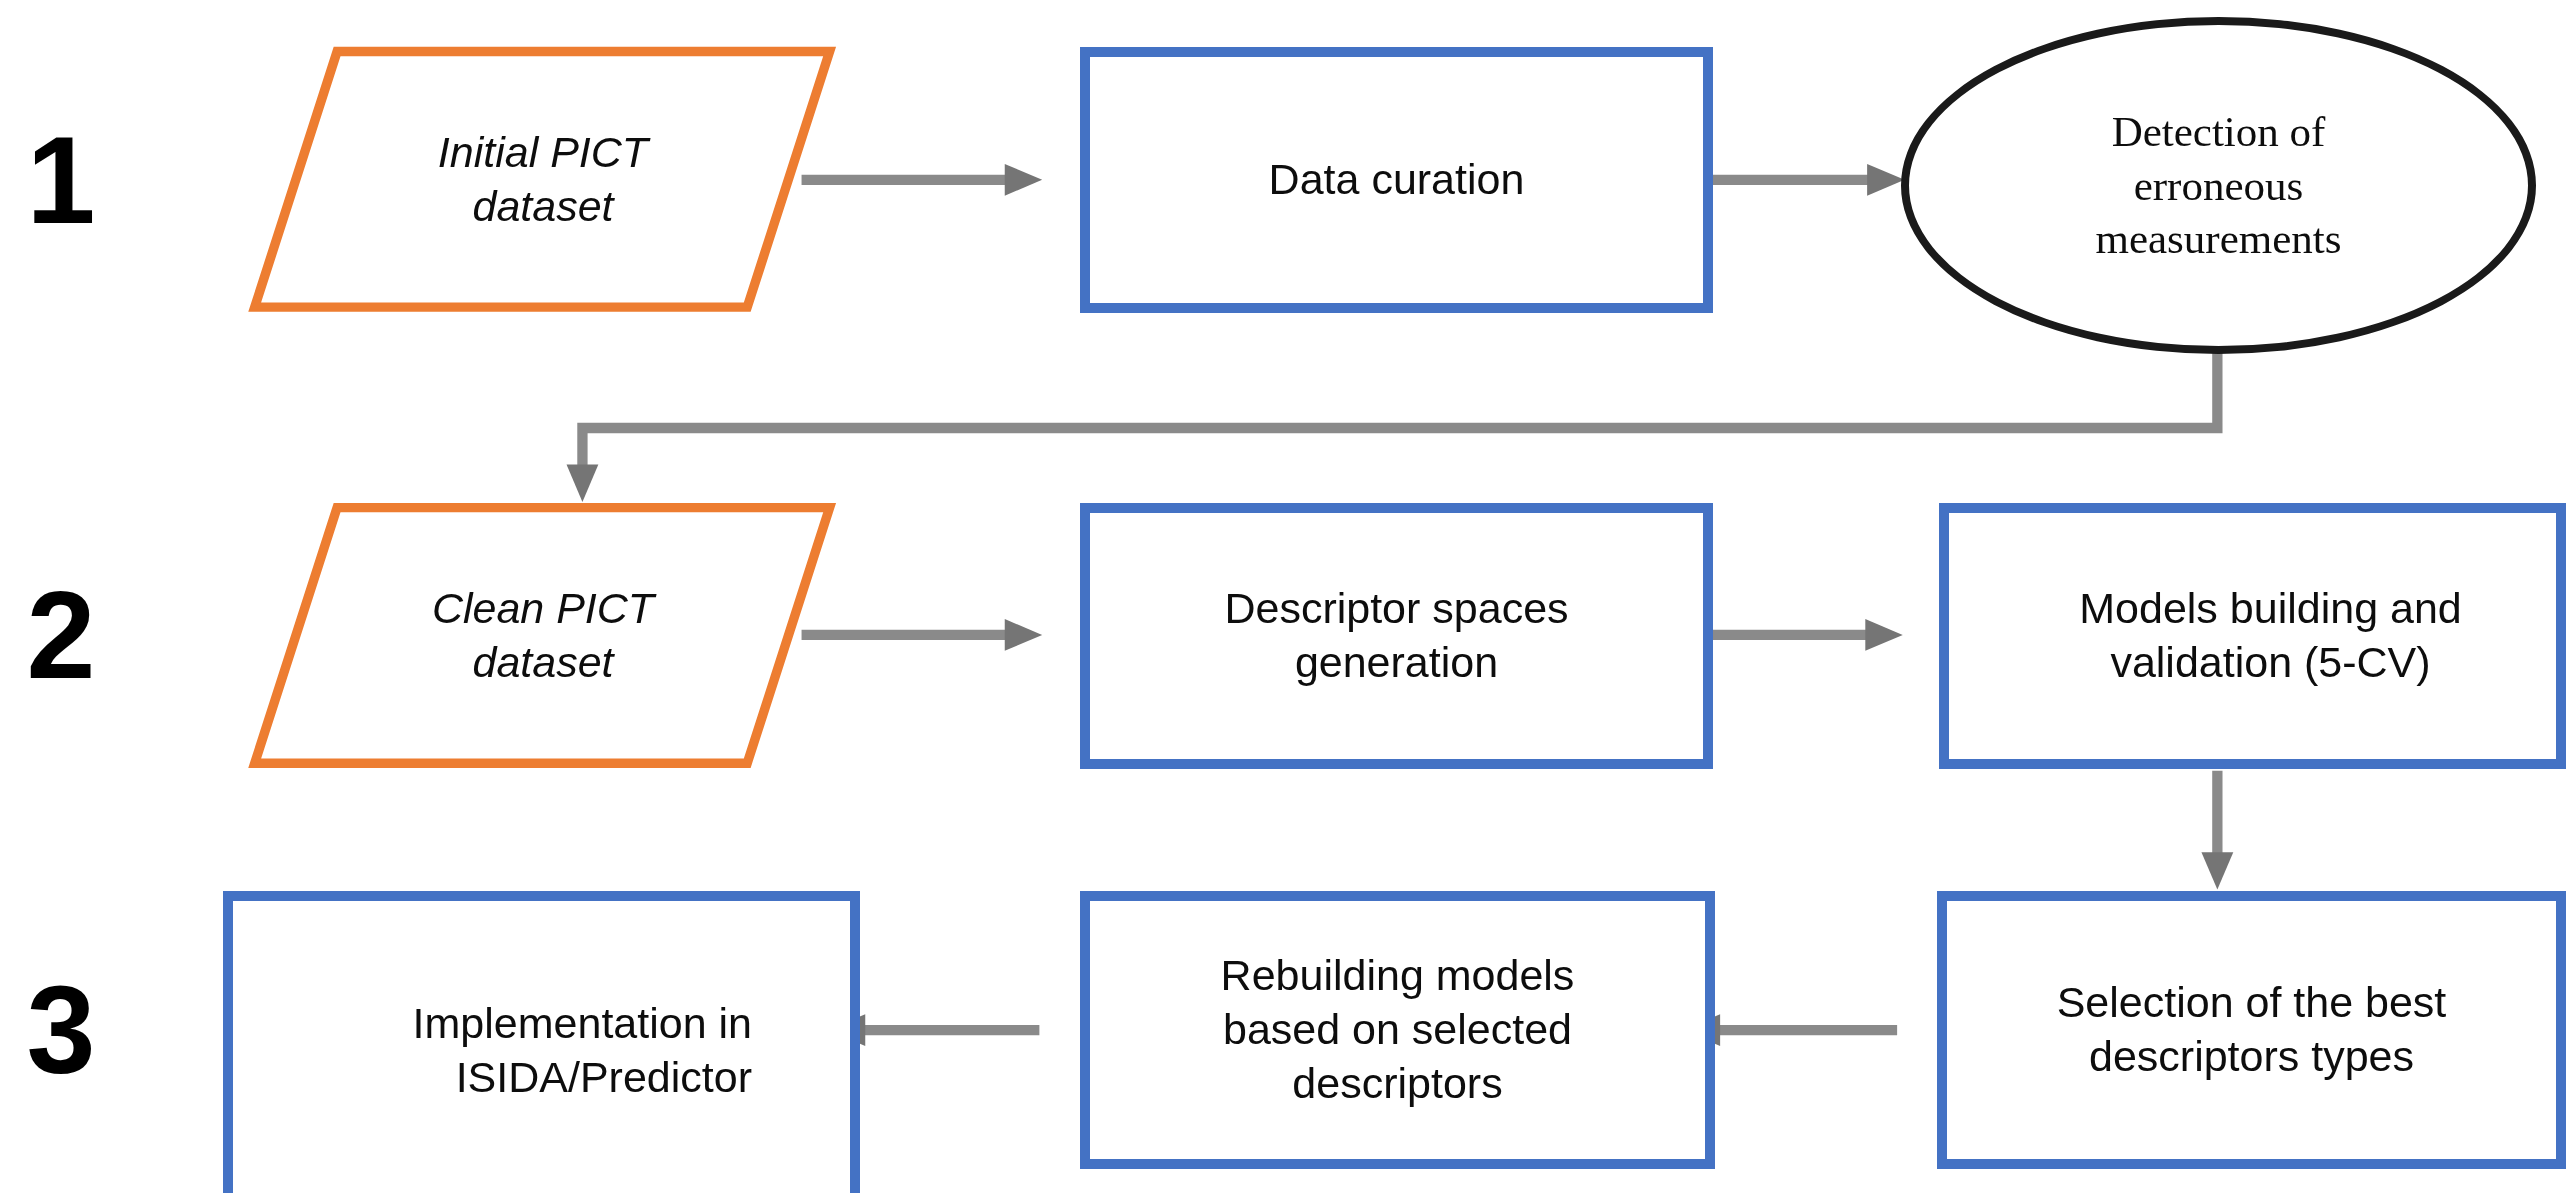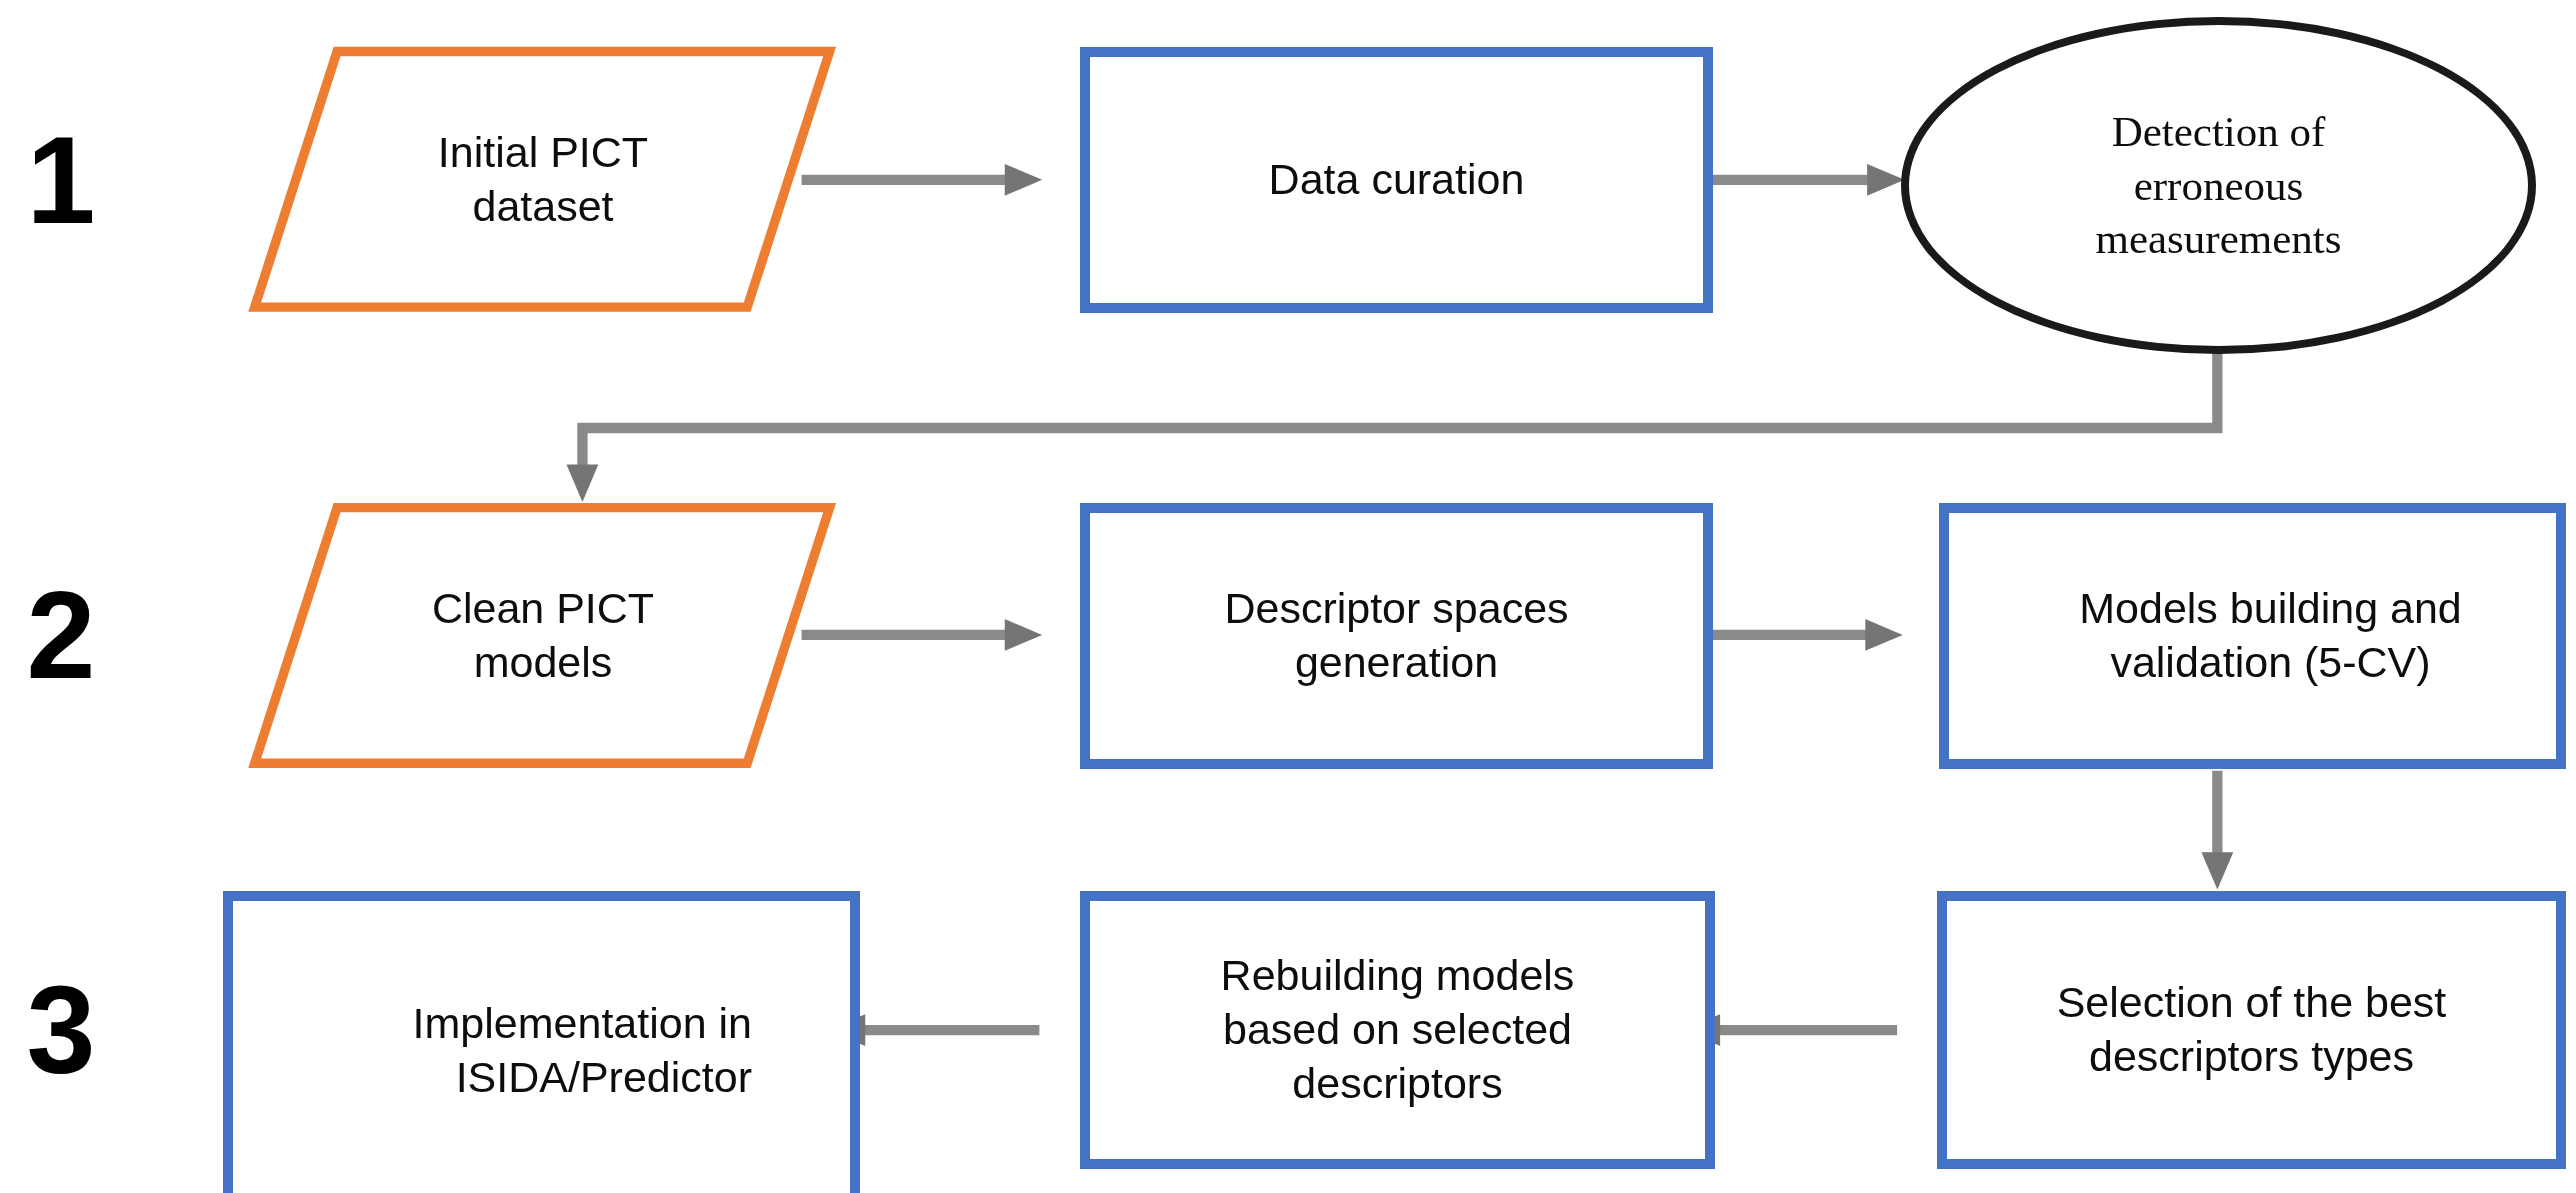--- a/index.html
+++ b/index.html
@@ -23,21 +23,21 @@
     display: flex;
     align-items: center;
     justify-content: center;
     text-align: center;
     box-sizing: border-box;
     background: #ffffff;
     z-index: 2;
   }
   .node.rect { border: 10.3px solid #4472C4; margin-left: 36px; }
   .node.ellipse { border: 8.4px solid #1a1a1a; border-radius: 50%; }
-  .node.para-label { background: transparent; z-index: 3; }
+  .node.para-label { background: transparent; z-index: 3; font-style: italic; }
   .lbl {
     display: inline-block;
     font-size: 43px;
     line-height: 1.25;
     font-weight: 400;
   }
   .w300 { max-width: 281px; }
   .w360 { max-width: 337px; font-family: Liberation Serif, serif; }
   .w440 { max-width: 412px; }
   .w450 { max-width: 421px; }
@@ -111,21 +111,21 @@
     <span class="lbl w300">Initial PICT dataset</span>
   </div>
   <div class="node rect b1">
     <span class="lbl w600">Data curation</span>
   </div>
   <div class="node ellipse e1">
     <span class="lbl w360">Detection of erroneous measurements</span>
   </div>
 
   <div class="node para-label p2t">
-    <span class="lbl w300">Clean PICT models</span>
+    <span class="lbl w300">Clean PICT dataset</span>
   </div>
   <div class="node rect b2">
     <span class="lbl w440">Descriptor spaces generation</span>
   </div>
   <div class="node rect b3">
     <span class="lbl w500">Models building and validation (5-CV)</span>
   </div>
 
   <div class="node rect b4">
     <span class="lbl w450">Implementation in ISIDA/Predictor</span>

